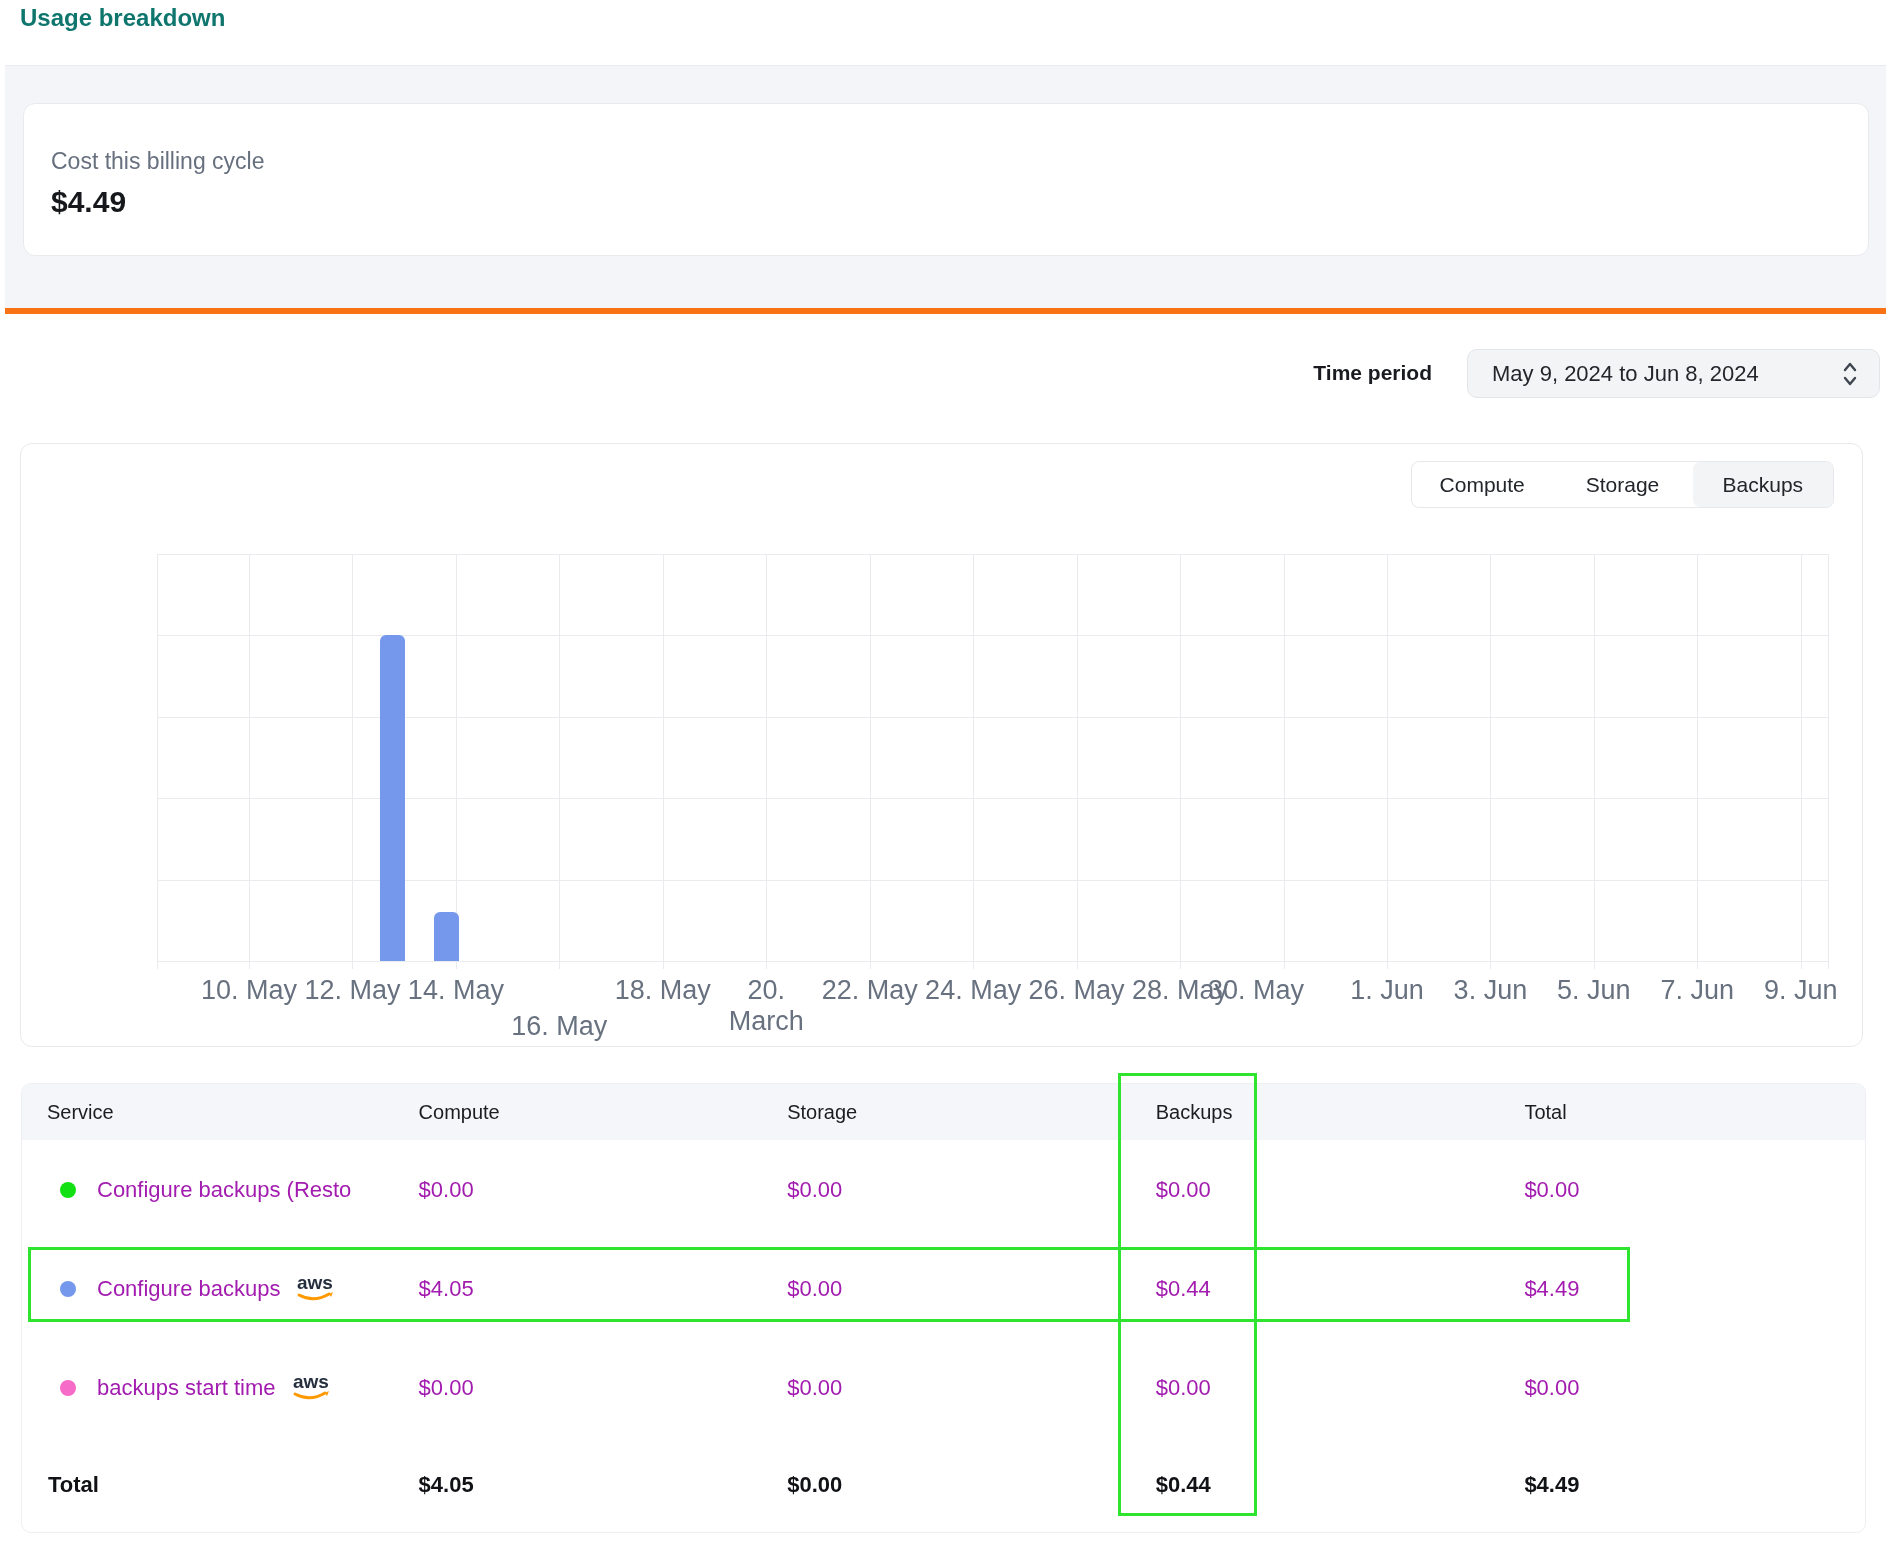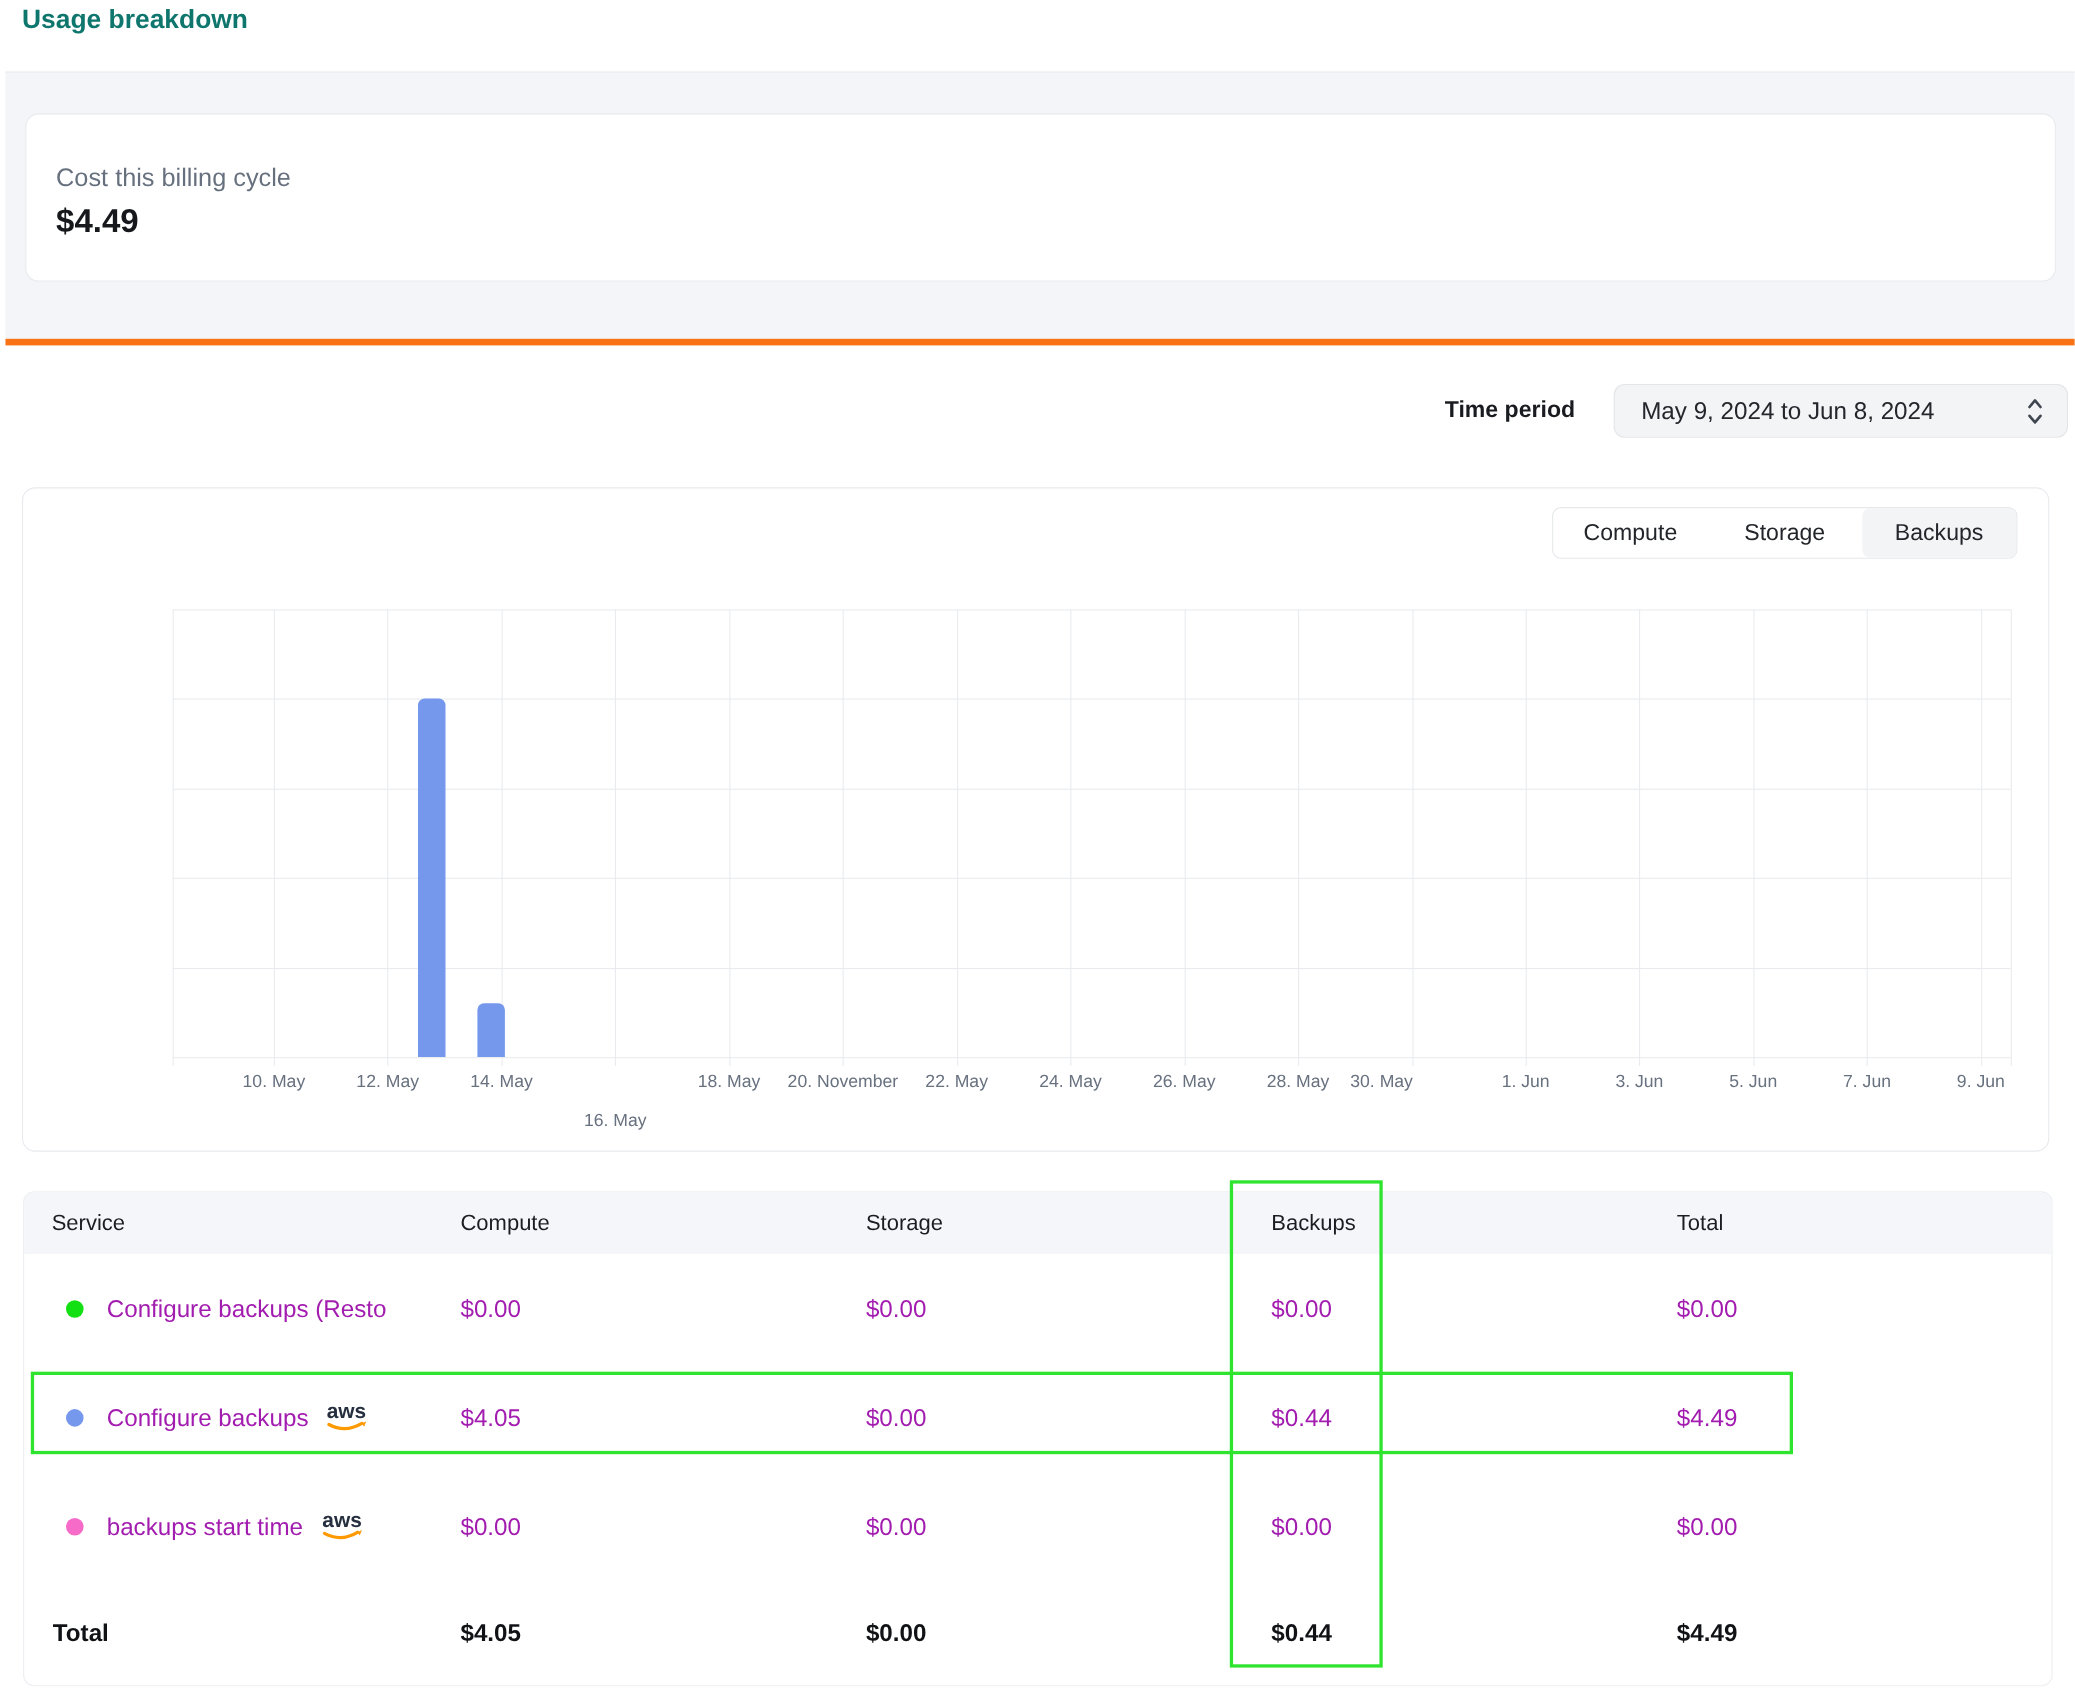--- a/index.html
+++ b/index.html
@@ -64,21 +64,21 @@
     position:absolute; left:0; width:114px; text-align:right;
     font-size:20px; color:#68717f; line-height:24px;
   }
   .chart-plot { position:absolute; left:136px; top:110px; width:1671px; height:407px; }
   .gridline-h { position:absolute; left:0; width:100%; height:1px; background:#e9ebee; }
   .gridline-v { position:absolute; top:0; width:1px; height:415px; background:#e9ebee; }
   .bar { position:absolute; bottom:0; width:25px; border-radius:6px 6px 0 0; }
   .x-axis-labels { position:absolute; left:136px; top:531px; width:1671px; height:30px; }
   .x-tick {
     position:absolute; width:120px; text-align:center;
-    font-size:16px; color:#68717f;
+    font-size:27px; color:#68717f;
   }
 
   
   .table-card {
     position:absolute; left:21px; top:1083px; width:1845px; height:450px;
     background:#ffffff; border:1px solid #edeff2; border-radius:10px;
   }
   .t-header {
     height:56px; background:#f5f6f9; border-radius:9px 9px 0 0;
     display:grid; grid-template-columns:repeat(5, 20%); align-items:center;
@@ -163,21 +163,21 @@
       <div class="gridline-v" style="left: 1671px;"></div>
       <div class="bar" style="left: 223.111px; height: 325.6px; background: rgb(117, 152, 237);"></div>
       <div class="bar" style="left: 276.583px; height: 48.84px; background: rgb(117, 152, 237);"></div>
     </div>
   <div class="x-axis-labels">
       <div class="x-tick" style="left: 32px;">10. May</div>
       <div class="x-tick" style="left: 135.45px;">12. May</div>
       <div class="x-tick" style="left: 238.9px;">14. May</div>
       <div class="x-tick" style="left: 342.35px; margin-top: 36px;">16. May</div>
       <div class="x-tick" style="left: 445.8px;">18. May</div>
-      <div class="x-tick" style="left: 549.25px;">20. November</div>
+      <div class="x-tick" style="left: 549.25px;">20. March</div>
       <div class="x-tick" style="left: 652.7px;">22. May</div>
       <div class="x-tick" style="left: 756.15px;">24. May</div>
       <div class="x-tick" style="left: 859.6px;">26. May</div>
       <div class="x-tick" style="left: 963.05px;">28. May</div>
       <div class="x-tick" style="left: 1039px;">30. May</div>
       <div class="x-tick" style="left: 1169.95px;">1. Jun</div>
       <div class="x-tick" style="left: 1273.4px;">3. Jun</div>
       <div class="x-tick" style="left: 1376.85px;">5. Jun</div>
       <div class="x-tick" style="left: 1480.3px;">7. Jun</div>
       <div class="x-tick" style="left: 1583.75px;">9. Jun</div>

